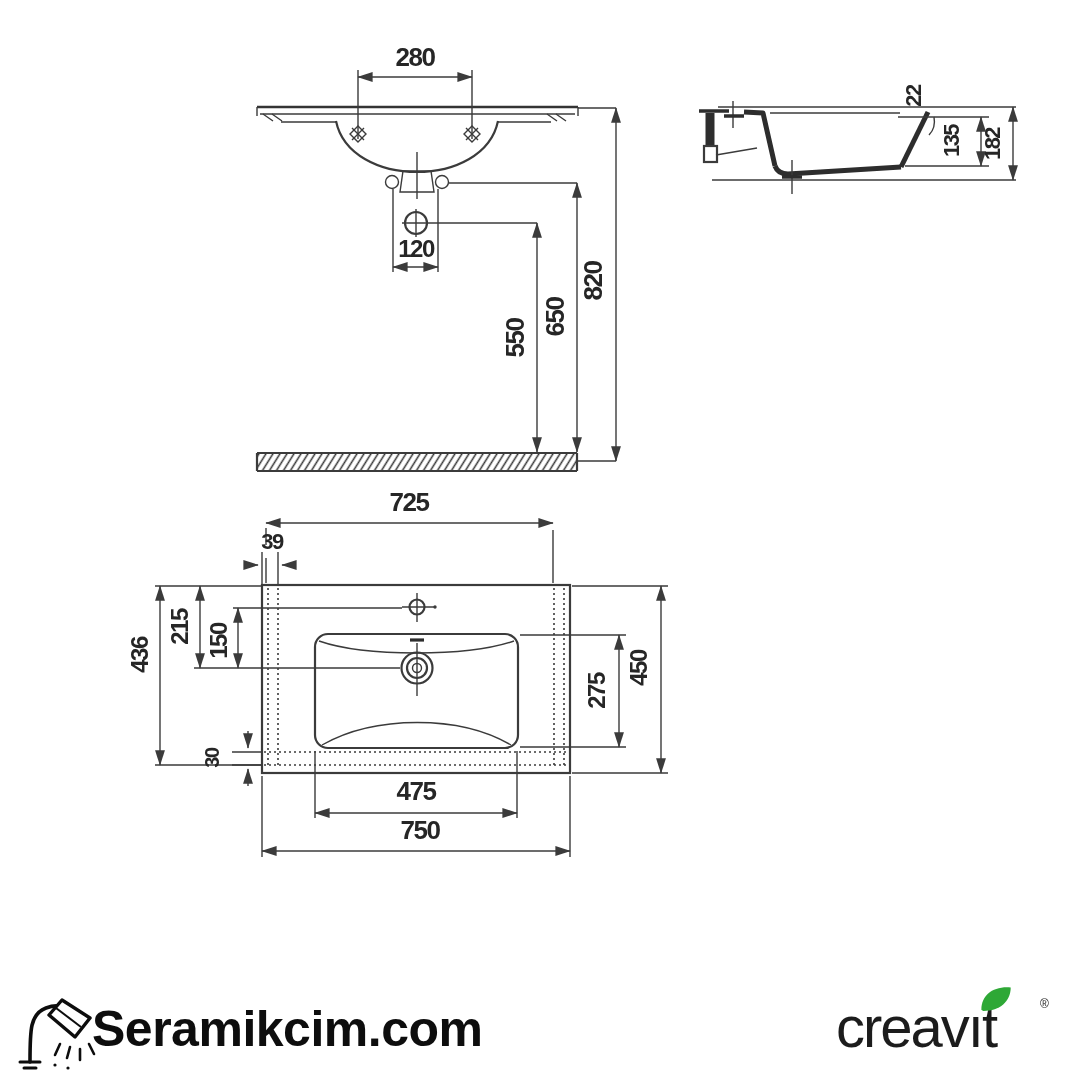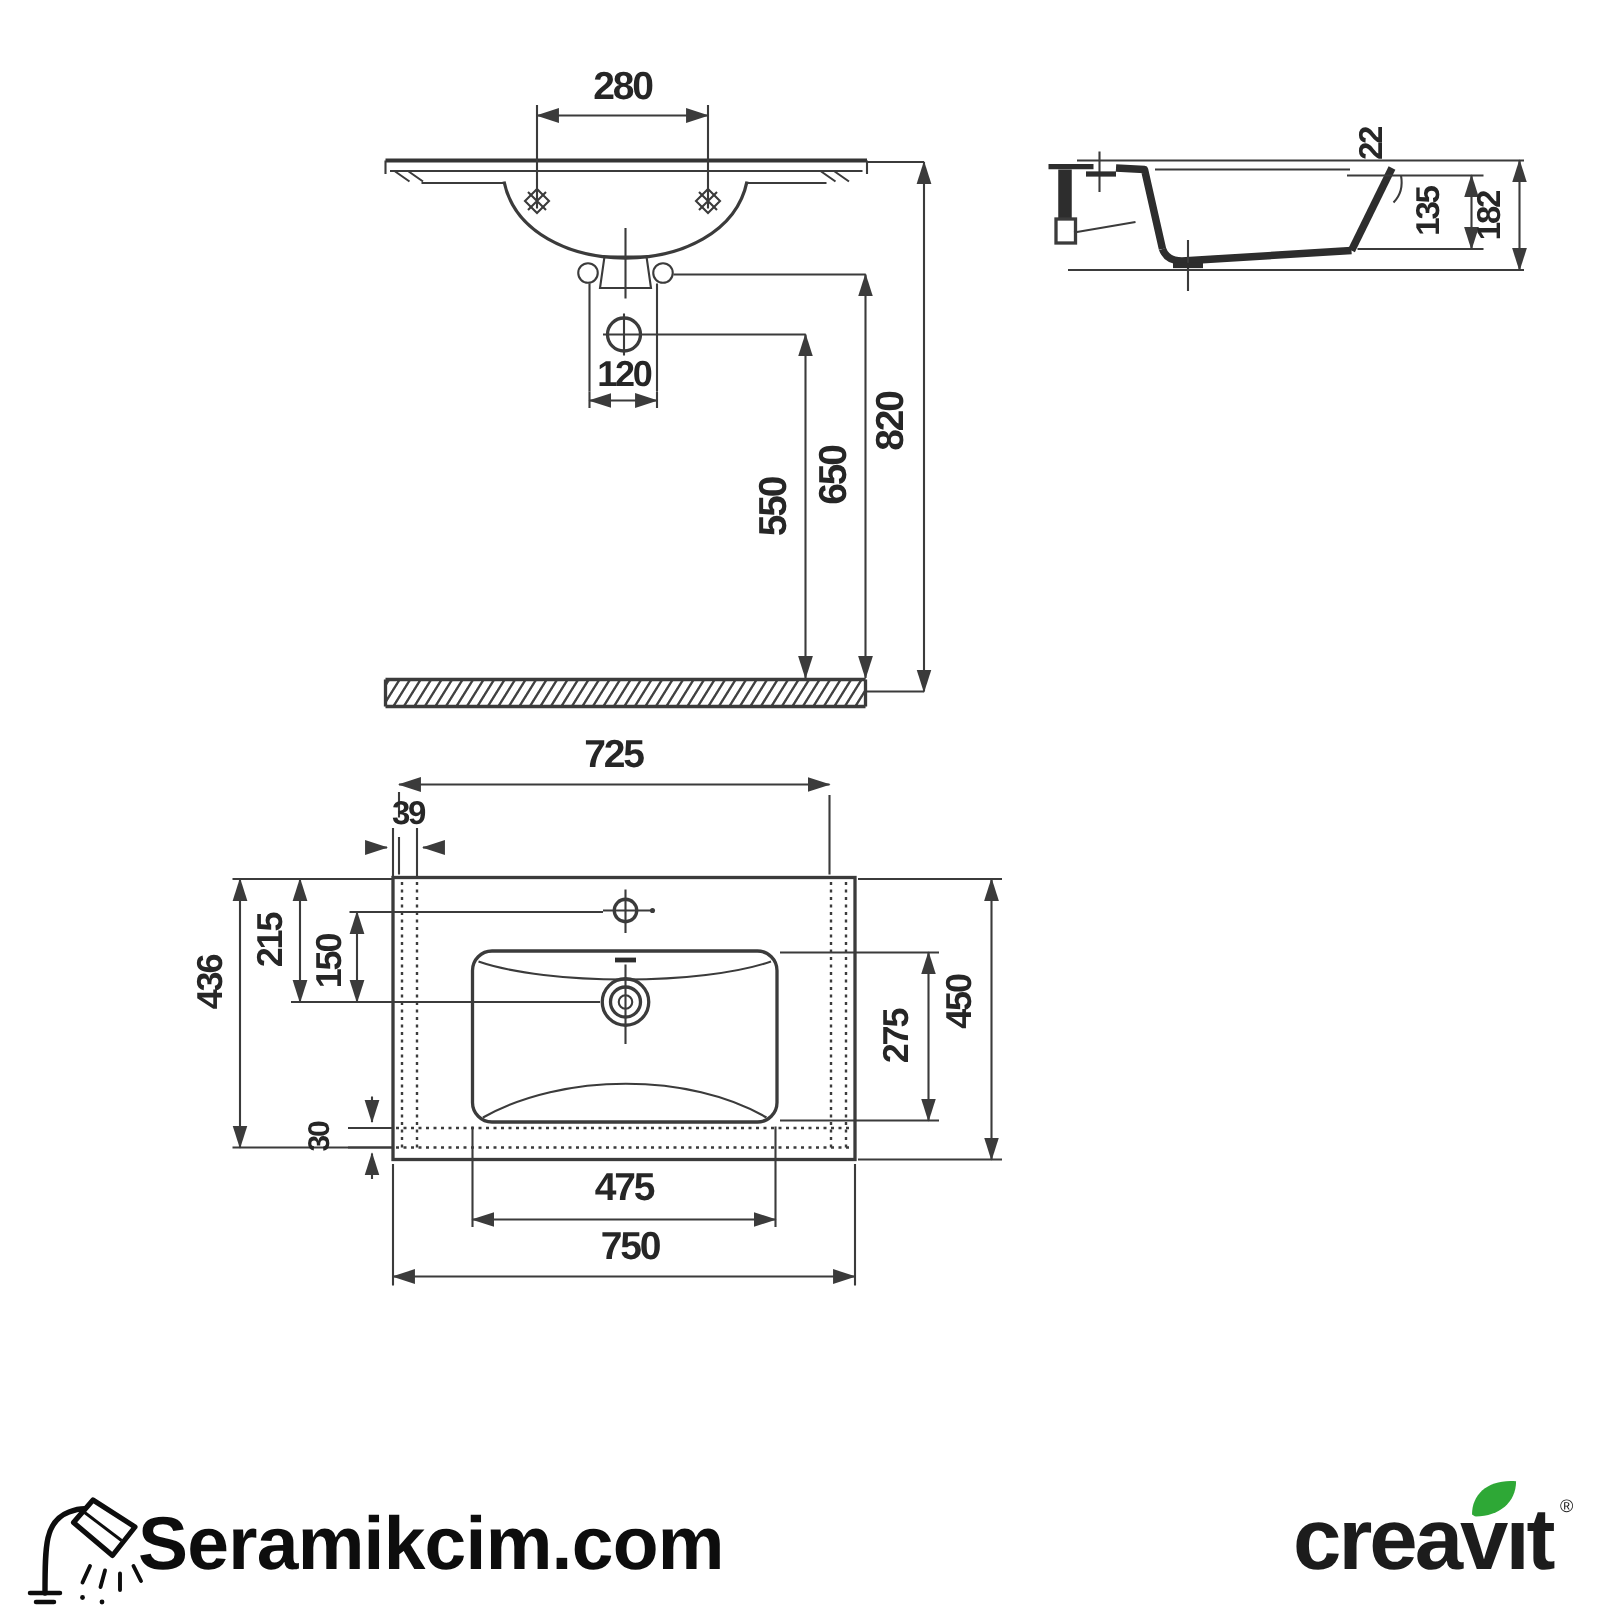--- a/index.html
+++ b/index.html
@@ -14,21 +14,21 @@
   .thk4 {stroke:#2d2d2d;fill:none;stroke-width:3.5px;}
   .dim  {stroke:#3b3b3b;fill:none;stroke-width:1.4px;}
   .dot  {stroke:#3b3b3b;fill:none;stroke-width:1.6px;stroke-dasharray:2 3;}
   .wfill{fill:#ffffff;}
   text.d{font-family:"Liberation Sans",sans-serif;font-weight:700;font-size:26px;
          fill:#262626;text-anchor:middle;letter-spacing:-1.5px;}
   text.t24{font-size:24px;} text.t22{font-size:22px;} text.t20{font-size:20px;}
   
   .site-logo{position:absolute;left:92px;top:1000px;font-size:50px;font-weight:800;
              color:#0d0d0d;letter-spacing:-0.5px;}
-  .brand-logo{position:absolute;left:862px;top:993px;font-size:58px;font-weight:700;
+  .brand-logo{position:absolute;left:836px;top:993px;font-size:58px;font-weight:400;
               color:#1c1c1c;letter-spacing:-2px;}
   .brand-reg{position:absolute;left:1040px;top:997px;font-size:12px;font-weight:400;color:#1c1c1c;}
   .leaf-wrap{position:absolute;left:979px;top:984px;width:40px;height:30px;}
 </style>
 </head>
 <body>
 
 <div id="canvas">
 
 <svg width="1080" height="1080" viewBox="0 0 1080 1080">

